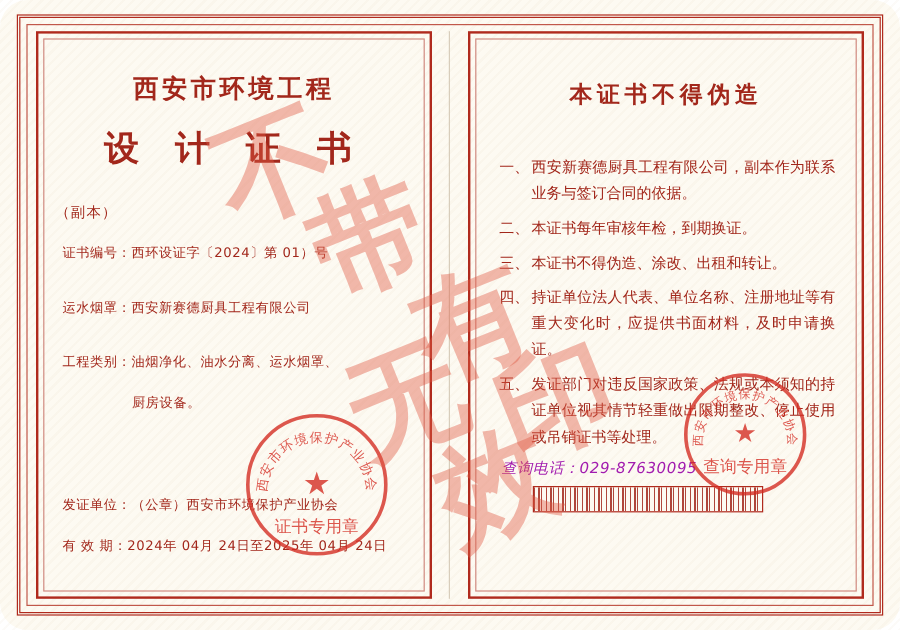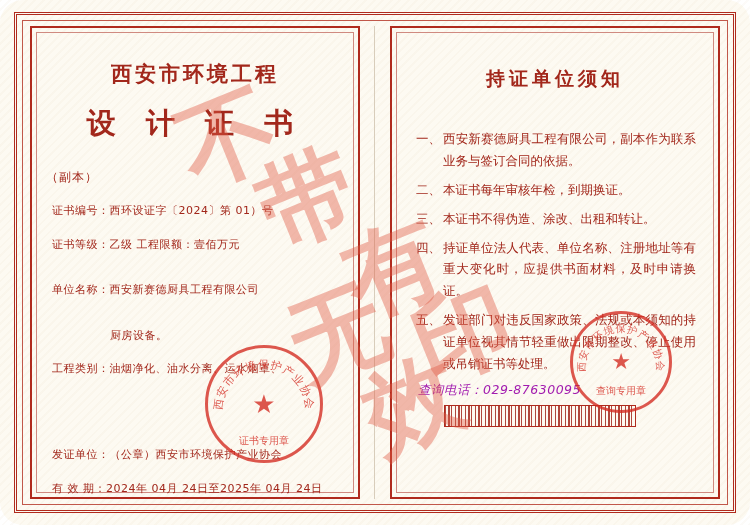--- a/index.html
+++ b/index.html
@@ -227,21 +227,21 @@
     font-family: "DejaVu Sans", sans-serif;
     letter-spacing: 1px;
   }
   .seal-right .seal-arc text { font-size: 10px; }
   .seal-bottom-text {
     position: absolute;
     left: 0;
     right: 0;
     bottom: 12px;
     text-align: center;
-    font-size: 10px;
+    font-size: 14px;
     color: #d42a20;
   }
   
   .watermark {
     position: absolute;
     left: 150px;
     top: 70px;
     width: 420px;
     height: 380px;
     pointer-events: none;
@@ -282,33 +282,30 @@
       <div class="page-frame-inner"></div>
     </div>
     <div class="content">
       <div class="title-line1">西安市环境工程</div>
       <div class="title-line2">设 计 证 书</div>
       <div class="subtitle">（副本）</div>
 
       <div class="field-row">
         <span class="label">证书编号：</span><span class="value">西环设证字〔2024〕第 01）号</span>
       </div>
-      <div class="field-row">
-        <span class="label">证书等级：</span><span class="value">乙级    工程限额：壹佰万元</span>
-      </div>
       <div class="spacer-lg"></div>
       <div class="field-row">
-        <span class="label">单位名称：</span><span class="value">西安新赛德厨具工程有限公司</span>
+        <span class="label">运水烟罩：</span><span class="value">西安新赛德厨具工程有限公司</span>
       </div>
       <div class="spacer-lg"></div>
+      <div class="field-row">
+        <span class="label">工程类别：</span><span class="value">油烟净化、油水分离、运水烟罩、</span>
+      </div>
       <div class="field-row field-indent">
         <span class="value">厨房设备。</span>
-      </div>
-      <div class="field-row">
-        <span class="label">工程类别：</span><span class="value">油烟净化、油水分离、运水烟罩、</span>
       </div>
 
       <div style="height:52px"></div>
 
       <div class="field-row">
         <span class="label">发证单位：</span><span class="value">（公章）西安市环境保护产业协会</span>
       </div>
       <div class="field-row">
         <span class="label">有 效 期：</span><span class="value">2024年  04月  24日至2025年  04月  24日</span>
       </div>
@@ -324,21 +321,21 @@
       <div class="seal-star">★</div>
       <div class="seal-bottom-text">证书专用章</div>
     </div>
   </div>
 
   <div class="page page-right">
     <div class="page-frame">
       <div class="page-frame-inner"></div>
     </div>
     <div class="content">
-      <div class="right-title">持证单位须知</div>
+      <div class="right-title">本证书不得伪造</div>
 
       <div class="notice-list">
         <div class="notice-item">
           <span class="notice-num">一、</span>
           <span class="notice-text">西安新赛德厨具工程有限公司，副本作为联系业务与签订合同的依据。</span>
         </div>
         <div class="notice-item">
           <span class="notice-num">二、</span>
           <span class="notice-text">本证书每年审核年检，到期换证。</span>
         </div>

